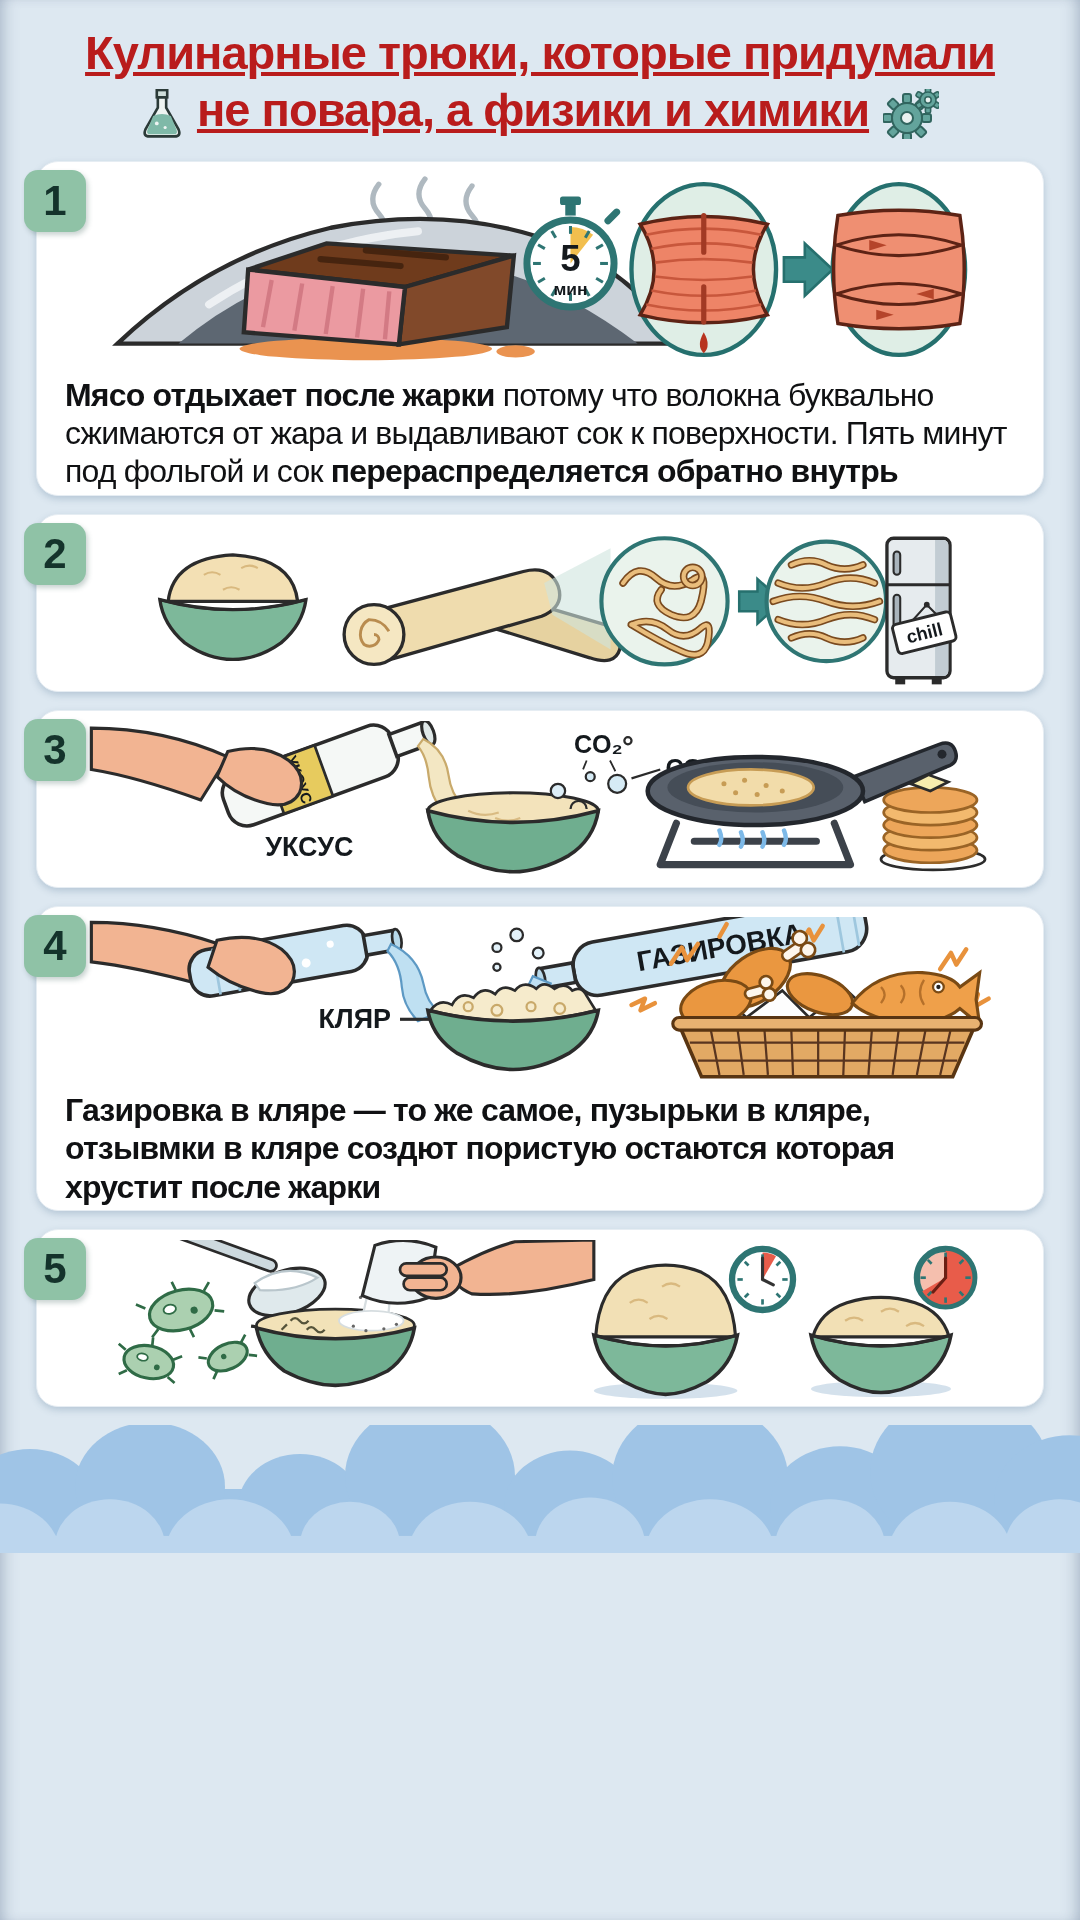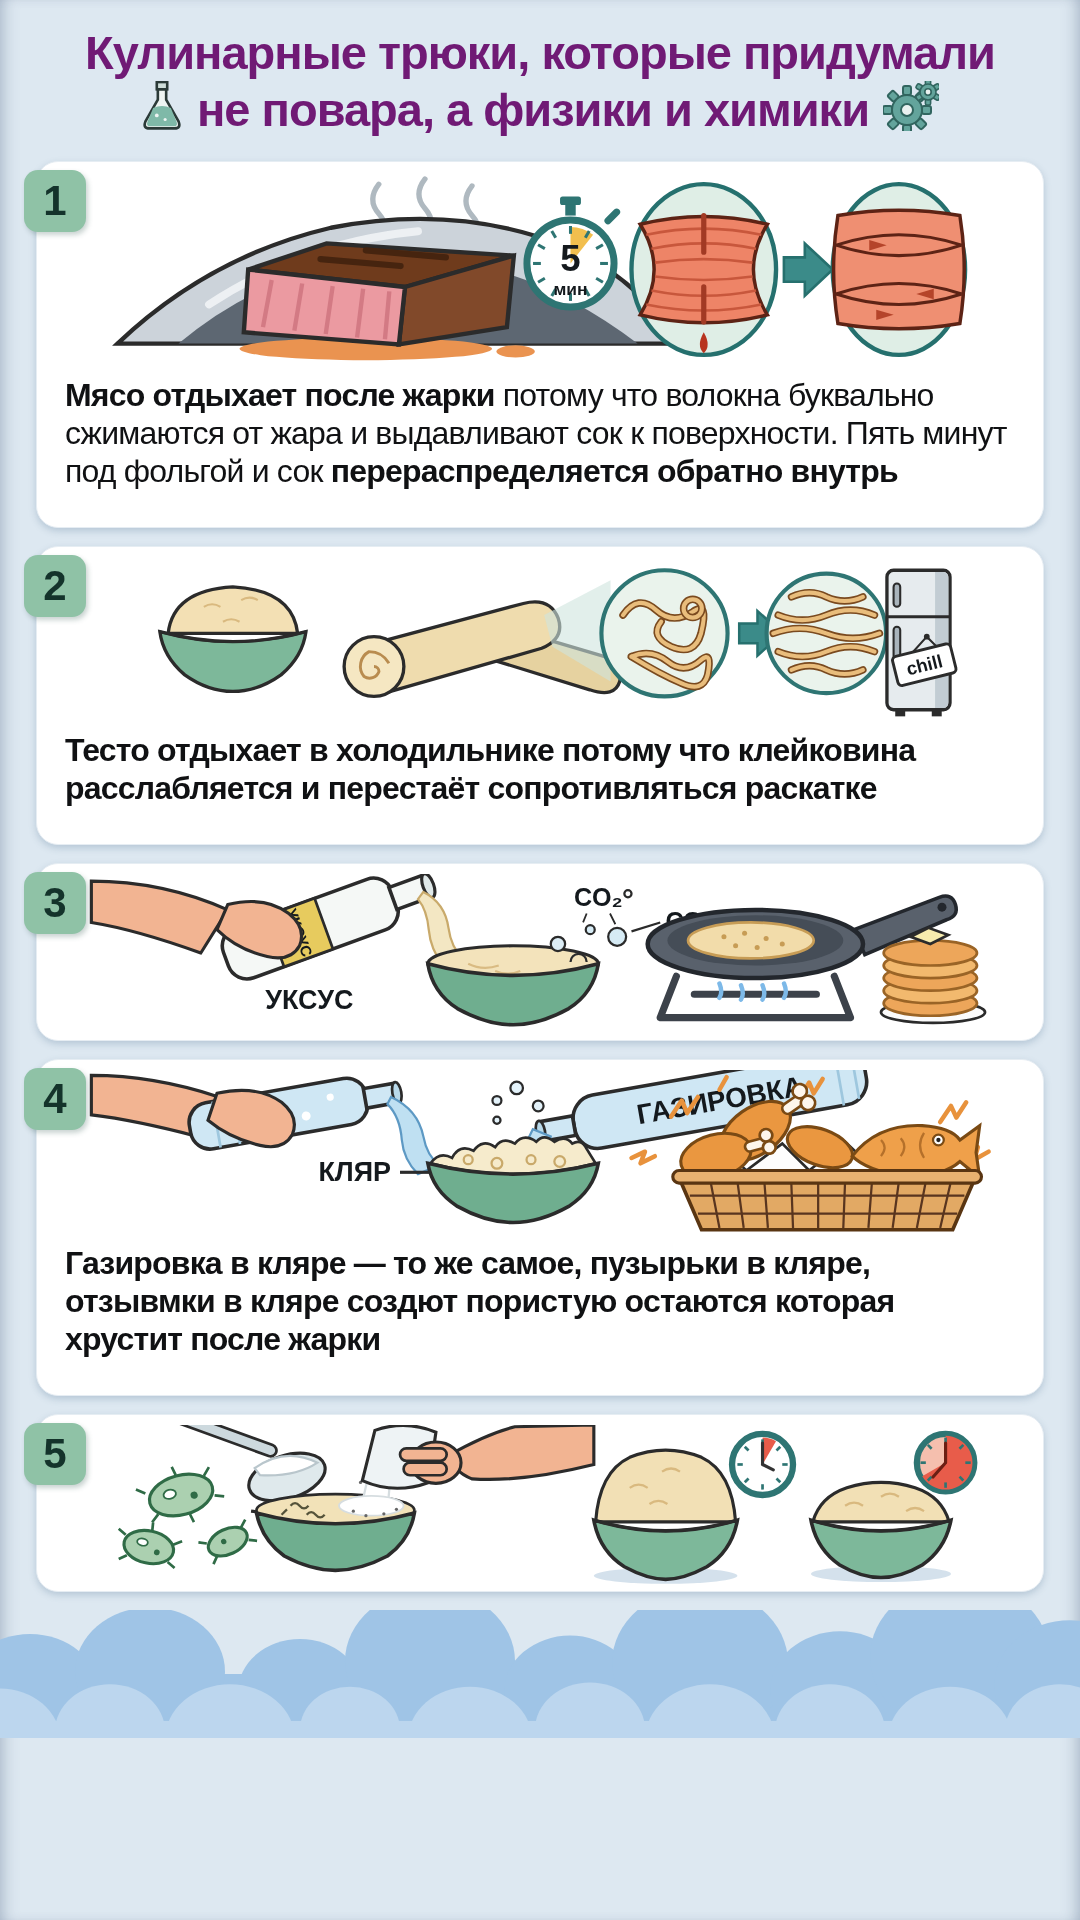--- a/index.html
+++ b/index.html
@@ -4,40 +4,40 @@
 <style>
   * { margin:0; padding:0; box-sizing:border-box; }
   html,body { width:1080px; height:1920px; }
   body {
     font-family:"Liberation Sans","DejaVu Sans",sans-serif;
     background:#dde8f1;
     overflow:hidden;
     box-shadow: inset 12px 0 16px -10px rgba(90,110,140,.45), inset -12px 0 16px -10px rgba(90,110,140,.45);
   }
   .header { text-align:center; padding:24px 20px 8px; }
-  .title-line { font-size:47px; font-weight:700; color:#701a75; line-height:1.22; letter-spacing:-1px; }
-  .title-row2 { display:flex; align-items:flex-start; justify-content:center; gap:14px; }
+  .title-line { font-size:47px; font-weight:700; color:#b91c1c; line-height:1.22; letter-spacing:-1px;text-decoration:underline; }
+  .title-row2 { display:flex; align-items:flex-end; justify-content:center; gap:14px; }
   .cards { margin:14px 36px 0; }
   .card {
     position:relative; background:#ffffff; border:1px solid #e6edf3;
     border-radius:22px; margin-bottom:18px;
     box-shadow:0 3px 7px rgba(100,130,160,.32);
   }
   .badge {
     position:absolute; top:8px; left:-13px; width:62px; height:62px;
     background:#8fc2a6; border-radius:14px; z-index:3;
     display:flex; align-items:center; justify-content:center;
     font-size:42px; font-weight:700; color:#14332b;
     box-shadow:2px 3px 5px rgba(40,80,70,.25);
   }
   .ill { width:100%; padding:10px 14px 0; }
   .ill svg { display:block; width:100%; }
   .ill-1 svg { height:196px; }
   .ill-n svg { height:166px; }
-  .caption { font-size:32px; line-height:1.2; color:#101113; letter-spacing:-0.8px; padding:8px 28px 36px; font-weight:400; }
+  .caption { font-size:32px; line-height:1.2; color:#101113; letter-spacing:-0.8px; padding:8px 28px 4px; font-weight:400; }
   .caption b { font-weight:700; }
   svg text { font-family:"Liberation Sans","DejaVu Sans",sans-serif; font-weight:700; fill:#14191d; }
   .clouds { display:block; width:100%; height:128px; }
 </style>
 </head>
 <body>
 
 <div class="header">
   <div class="title-line">Кулинарные трюки, которые придумали</div>
   <div class="title-line title-row2">
@@ -219,21 +219,20 @@
             <rect x="972" y="184" width="12" height="8" fill="#2b2b2b"></rect>
           <circle cx="966" cy="96" r="3.5" fill="#2b2b2b"></circle>
           <path d="M966,96 L948,116 M966,96 L982,112" stroke="#2b2b2b" stroke-width="2.5"></path>
           <g transform="rotate(-14 962 130)">
             <rect x="927" y="112" width="72" height="36" rx="5" fill="#fff" stroke="#2b2b2b" stroke-width="3.5"></rect>
             <text x="963" y="138" text-anchor="middle" font-size="22">chill</text>
           </g>
         </g>
       </svg>
     </div>
-    <p class="caption"><b>Тесто отдыхает в холодильнике потому что клейковина расслабляется и перестаёт сопротивляться раскатке</b><span></span><b></b></p>
   </section>
 
   <section class="card">
     <div class="badge">3</div>
     <div class="ill ill-n">
       <svg viewBox="0 0 1000 185" preserveAspectRatio="xMidYMid meet">
         <path d="M0,8 Q80,8 152,40 L122,88 Q50,62 0,54 Z" fill="#f2b492" stroke="#2b2b2b" stroke-width="3.5"></path>
         <g transform="translate(150,95) rotate(-20)">
           <rect x="0" y="-30" width="200" height="60" rx="22" fill="#f5f8f6" stroke="#2b2b2b" stroke-width="4"></rect>
           <rect x="58" y="-30" width="58" height="60" fill="#e7cb5e" stroke="#2b2b2b" stroke-width="3"></rect>

